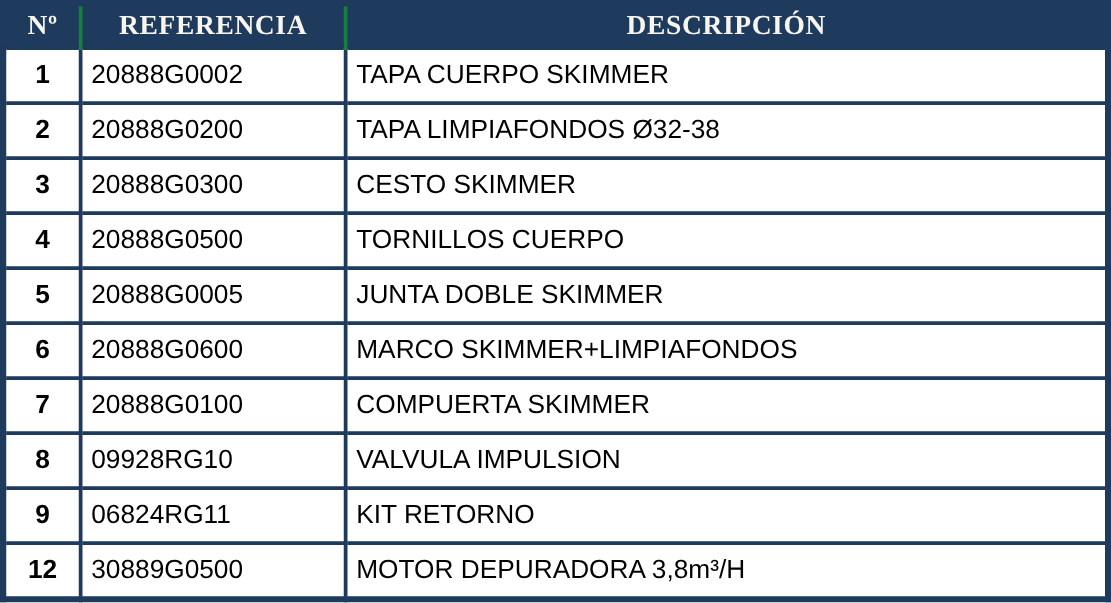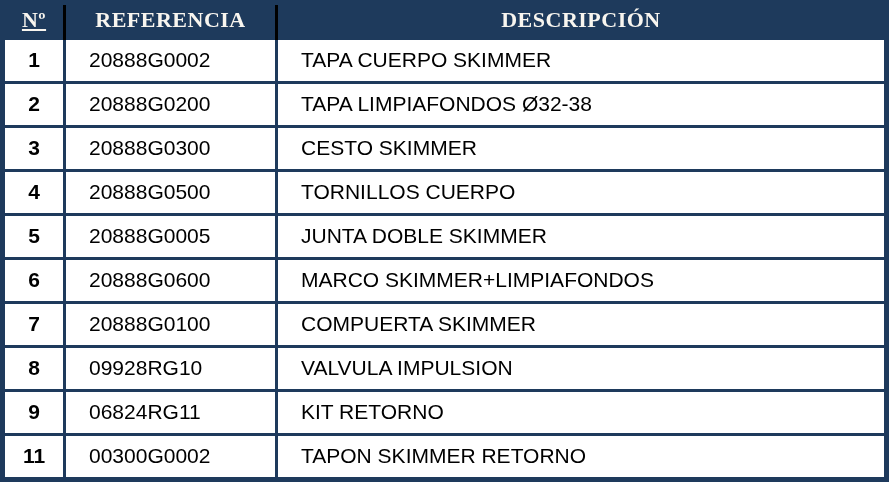--- a/index.html
+++ b/index.html
@@ -23,33 +23,32 @@
   .parts-table thead th {
     background: #1e3a5c;
     color: #f8f5ef;
     font-family: "Liberation Serif", serif;
     font-weight: bold;
     font-size: 22px;
     letter-spacing: 0.5px;
     text-align: center;
     height: 28px;
     padding: 1px 0 3px 0;
-    border-left: 3px solid #000000;
+    border-left: 3px solid #15803d;
   }
   .parts-table thead th:first-child {
     border-left: none;
-    text-decoration: underline;
   }
 
   .parts-table tbody td {
     background: #ffffff;
     color: #000000;
     font-size: 21px;
     border: 3px solid #1e3a5c;
-    padding: 1px 4px 2px 23px;
+    padding: 1px 4px 2px 7px;
     white-space: nowrap;
     overflow: hidden;
     vertical-align: middle;
   }
   .parts-table tbody td.col-num {
     font-weight: bold;
     text-align: center;
     padding: 1px 2px 2px 2px;
   }
   .parts-table tbody td.col-ref,
@@ -113,18 +112,18 @@
         <td class="col-num">8</td>
         <td class="col-ref">09928RG10</td>
         <td class="col-desc">VALVULA IMPULSION</td>
       </tr>
       <tr>
         <td class="col-num">9</td>
         <td class="col-ref">06824RG11</td>
         <td class="col-desc">KIT RETORNO</td>
       </tr>
       <tr>
-        <td class="col-num">11</td>
-        <td class="col-ref">00300G0002</td>
-        <td class="col-desc">TAPON SKIMMER RETORNO</td>
+        <td class="col-num">12</td>
+        <td class="col-ref">30889G0500</td>
+        <td class="col-desc">MOTOR DEPURADORA 3,8m³/H</td>
       </tr>
     </tbody>
 </table>
 
 </body></html>

